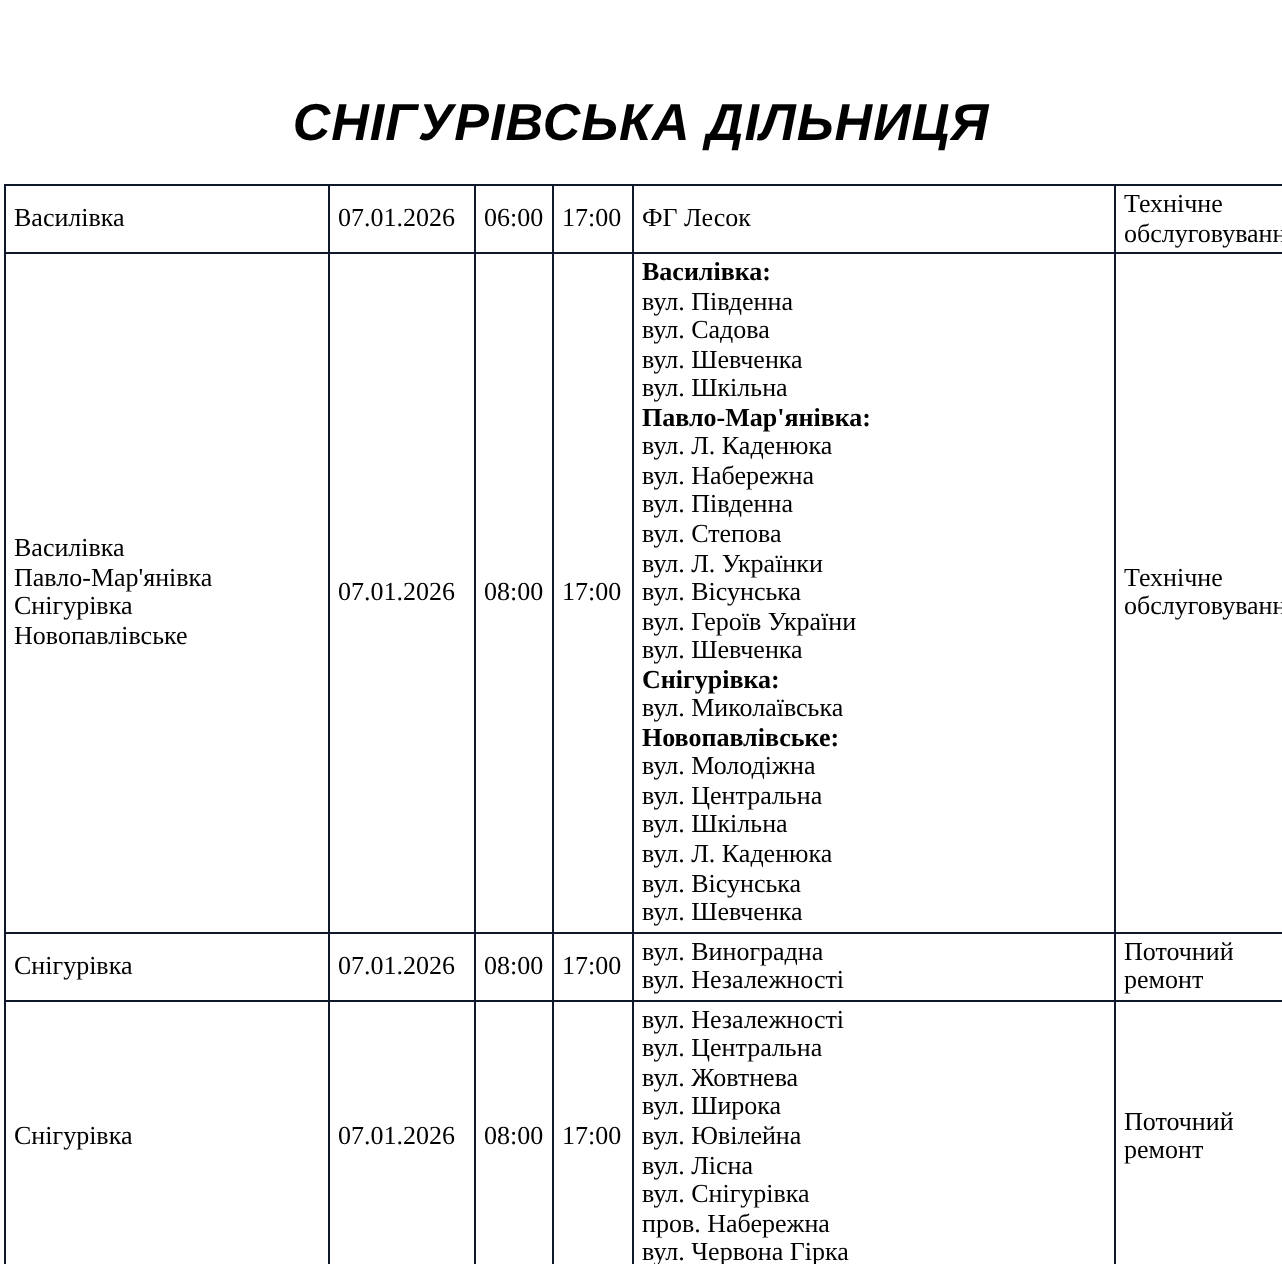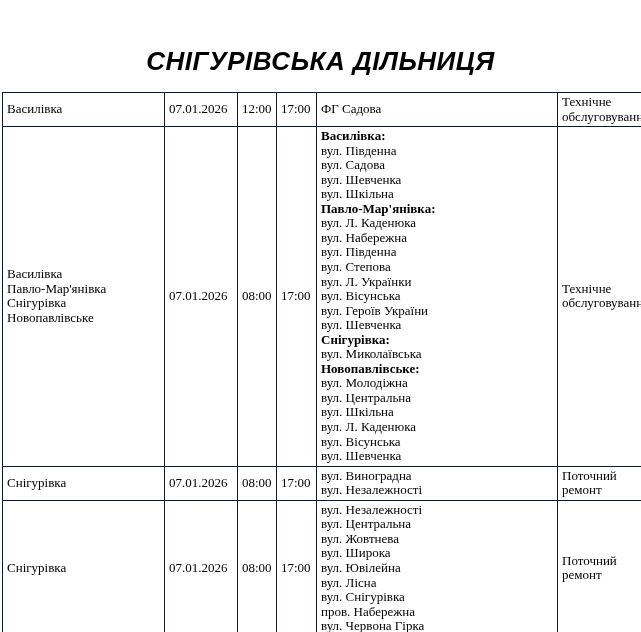--- a/index.html
+++ b/index.html
@@ -58,24 +58,24 @@
 
 <h1 class="page-title">СНІГУРІВСЬКА ДІЛЬНИЦЯ</h1>
 
 <table class="schedule">
   <tbody>
       <tr>
         <td class="col-settlement">
           <div>Василівка</div>
         </td>
         <td class="col-date">07.01.2026</td>
-        <td class="col-start">12:00</td>
+        <td class="col-start">06:00</td>
         <td class="col-end">17:00</td>
         <td class="col-streets">
-          <div class="street-line">ФГ Садова</div>
+          <div class="street-line">ФГ Лесок</div>
         </td>
         <td class="col-worktype">Технічне обслуговування</td>
       </tr>
       <tr>
         <td class="col-settlement">
           <div>Василівка</div>
           <div>Павло-Мар'янівка</div>
           <div>Снігурівка</div>
           <div>Новопавлівське</div>
         </td>

